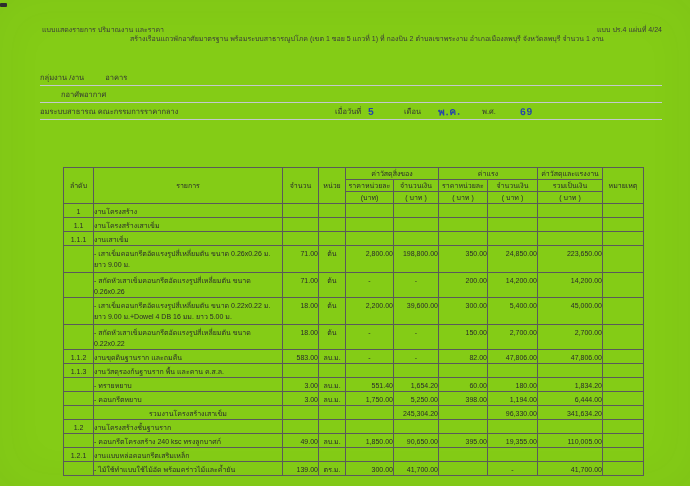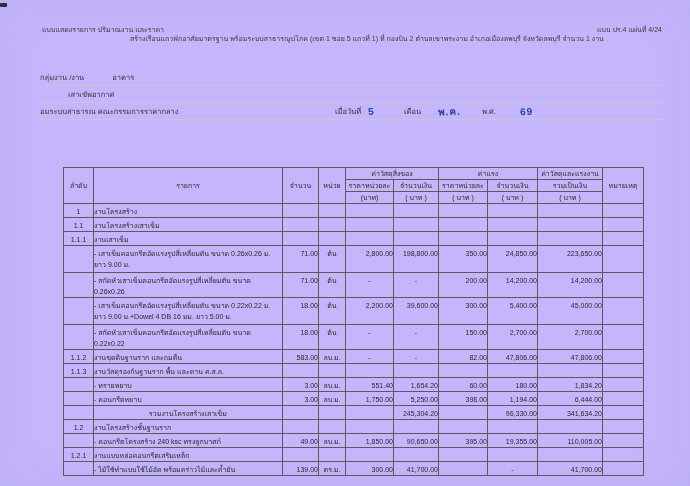--- a/index.html
+++ b/index.html
@@ -1,32 +1,32 @@
 <!DOCTYPE html>
 <html lang="th"><head>
 <meta charset="utf-8">
 <style>
   html,body{margin:0;padding:0;background:#fff;}
   .sheet{
     position:relative;width:690px;height:486px;overflow:hidden;
-    background:#c4b5fd;
+    background:#84cc16;
     box-shadow:inset 0 0 50px rgba(60,60,55,.05);
     font-family:"Liberation Sans","DejaVu Sans",sans-serif;
     color:#2b2b2b;
   }
   .speck{position:absolute;left:0;top:3px;width:7px;height:4px;background:#2e2e2e;border-radius:1px;}
   
   .doc-header{position:absolute;top:25px;left:42px;right:28px;font-size:7px;line-height:9px;color:#3a3a3a;}
   .doc-header .row1{display:flex;justify-content:space-between;}
   .doc-header .row2{text-align:center;margin-top:0;padding-left:30px;}
   
   .info{position:absolute;top:69px;left:40px;width:622px;font-size:7.5px;color:#333;}
   .info-row{position:relative;height:16px;border-bottom:1px solid #c3c9cd;display:flex;align-items:center;}
   .info-row.first{border-top:0;}
-  .gap-s{margin-left:10px;} .gap-m{margin-left:28px;}
+  .gap-s{margin-left:10px;} .gap-m{margin-left:21px;}
   .abs{position:absolute;top:0;height:16px;display:flex;align-items:center;}
   .handwriting{color:#2544ad;font-size:10px;font-weight:bold;transform:rotate(-2deg);letter-spacing:1px;}
   
   table.boq{
     position:absolute;top:167px;left:63px;width:580px;
     border-collapse:collapse;table-layout:fixed;
     font-size:7px;color:#2a2a2a;
   }
   .boq th,.boq td{border:1px solid #5a5a5a;padding:0;overflow:hidden;}
   .boq thead th{font-weight:normal;text-align:center;height:11px;line-height:10px;}
@@ -53,21 +53,21 @@
     </div>
     <div class="row2">สร้างเรือนแถวพักอาศัยมาตรฐาน พร้อมระบบสาธารณูปโภค (เขต 1 ซอย 5 แถวที่ 1) ที่ กองบิน 2 ตำบลเขาพระงาม อำเภอเมืองลพบุรี จังหวัดลพบุรี จำนวน 1 งาน</div>
   </div>
 
   <div class="info">
     <div class="info-row first">
       <span>กลุ่มงาน /งาน</span>
       <span class="gap-m">อาคาร</span>
     </div>
     <div class="info-row">
-      <span class="gap-m">เสาเขัพอากาศ</span>
+      <span class="gap-m">กอาศัพอากาศ</span>
     </div>
     <div class="info-row">
       <span>อมระบบสาธารณ คณะกรรมการราคากลาง</span>
       <span class="abs" style="left:295px;text-align:center;">เมื่อวันที่</span>
       <span class="abs handwriting" style="left:328px;">5</span>
       <span class="abs" style="left:364px;">เดือน</span>
       <span class="abs handwriting" style="left:398px;">พ.ค.</span>
       <span class="abs" style="left:442px;">พ.ศ.</span>
       <span class="abs handwriting" style="left:480px;">69</span>
     </div>

